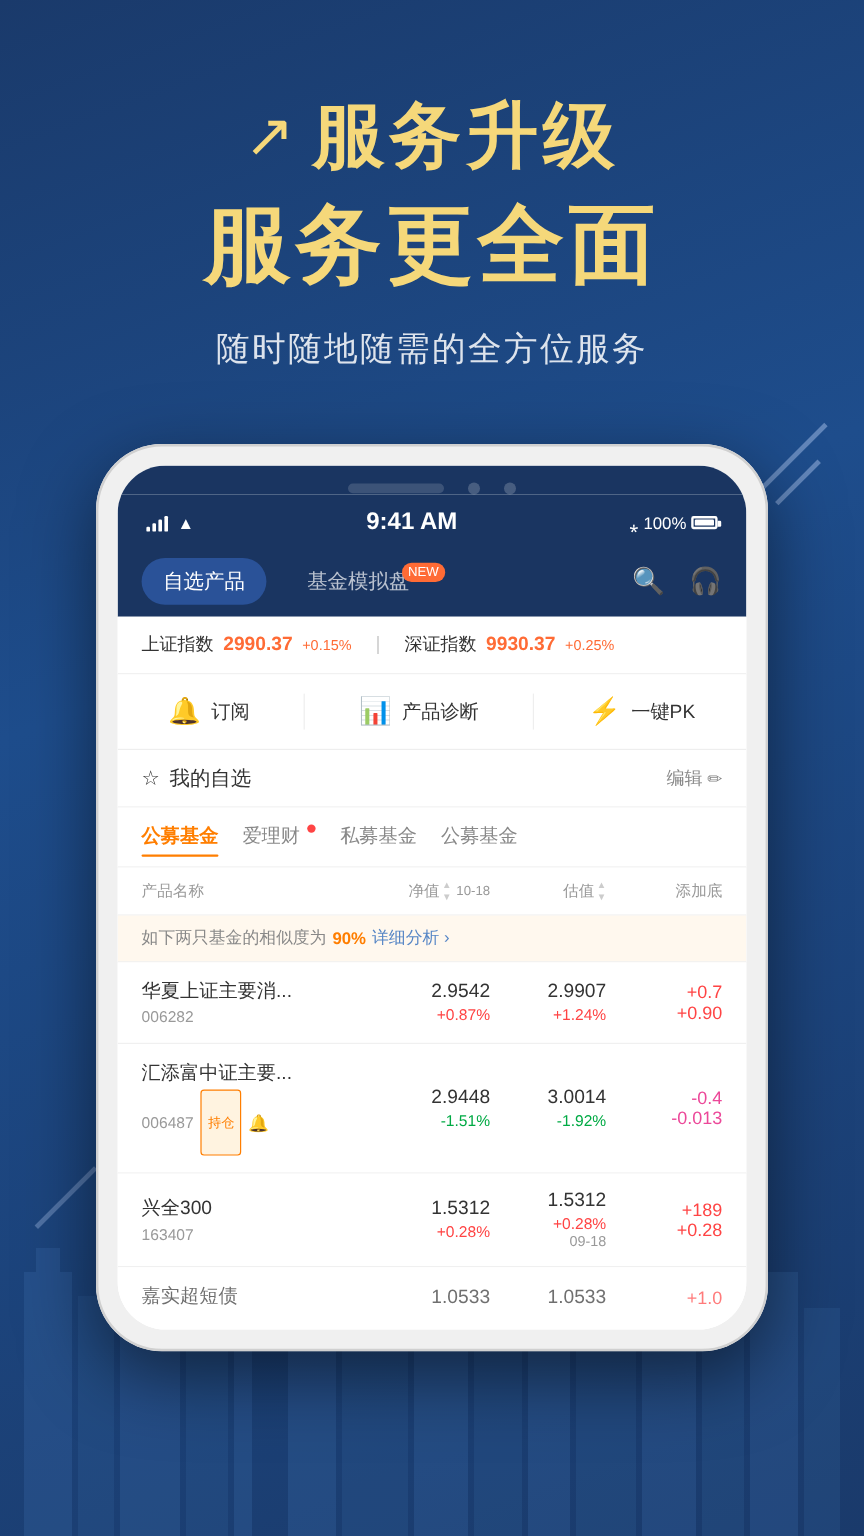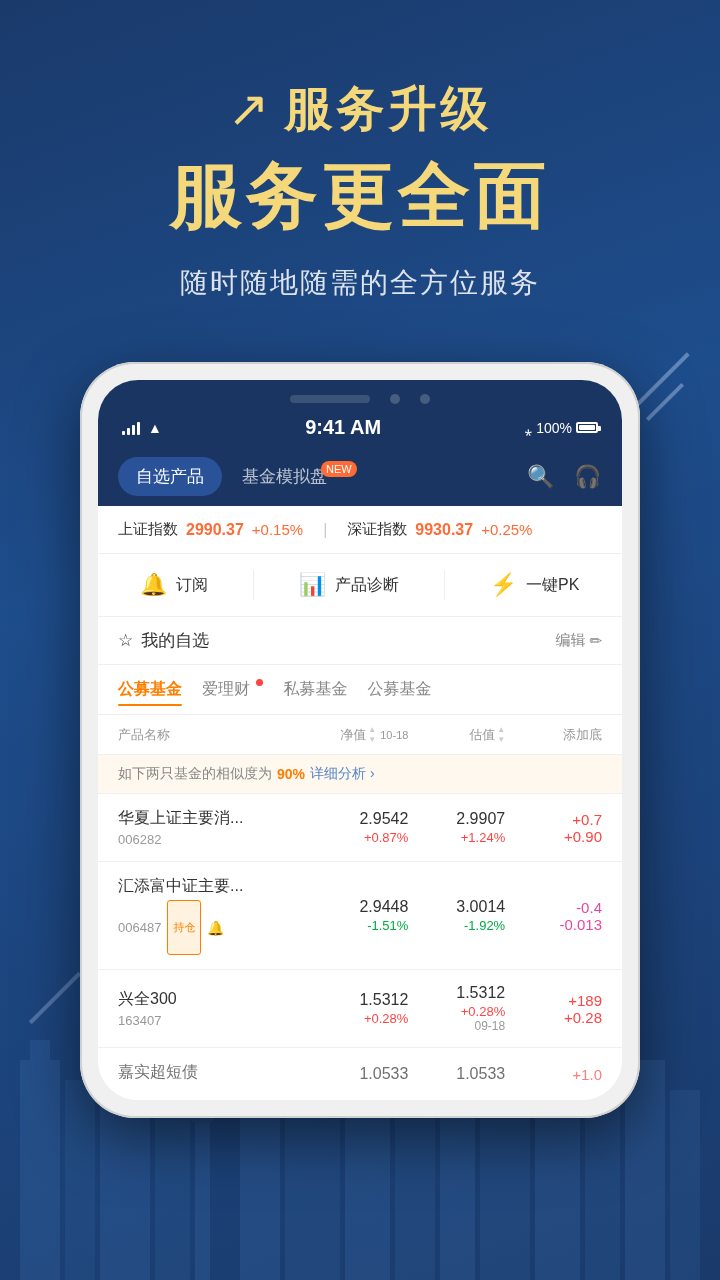--- a/index.html
+++ b/index.html
@@ -52,21 +52,21 @@
 
     .hero-title {
       display: flex;
       align-items: center;
       justify-content: center;
       gap: 10px;
       margin-bottom: 10px;
     }
 
     .hero-title-text {
-      font-size: 48px;
+      font-size: 60px;
       font-weight: 700;
       color: #f5d87a;
       letter-spacing: 4px;
       line-height: 1.1;
     }
 
     .hero-arrow {
       font-size: 50px;
       color: #f5d87a;
       margin-right: 5px;
@@ -182,21 +182,21 @@
       background: white;
       border-radius: 1px;
     }
 
     
     .app-navbar {
       background: #1a3561;
       padding: 10px 20px;
       display: flex;
       align-items: center;
-      gap: 2px;
+      gap: 16px;
     }
 
     .nav-pill {
       padding: 8px 18px;
       border-radius: 20px;
       font-size: 17px;
       color: rgba(255,255,255,0.7);
       cursor: pointer;
     }
     .nav-pill.active {
@@ -249,21 +249,21 @@
     }
 
     .ticker-value {
       color: #ff6b35;
       font-weight: 600;
       font-size: 16px;
     }
 
     .ticker-change-up {
       color: #ff6b35;
-      font-size: 15px;
+      font-size: 12px;
     }
 
     .ticker-divider {
       margin: 0 20px;
       color: #ccc;
     }
 
     
     .action-bar {
       background: white;

